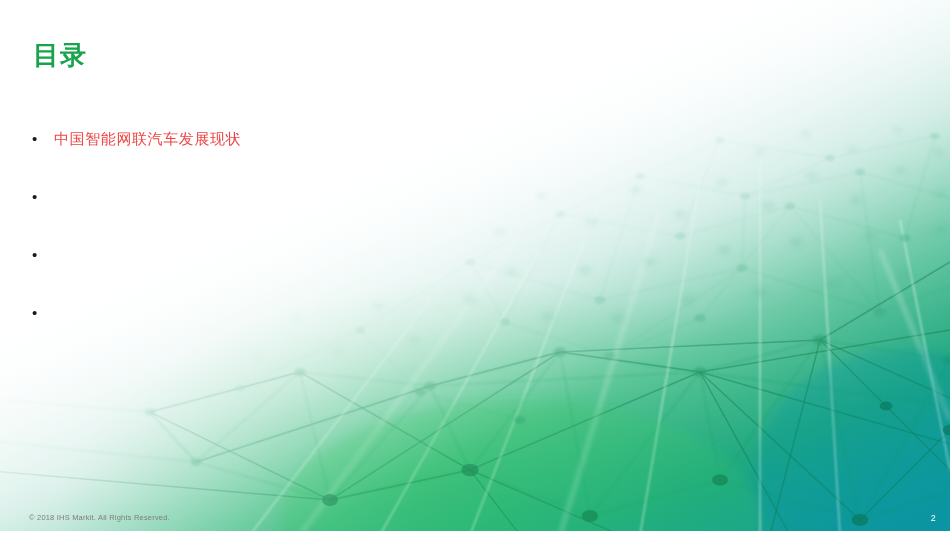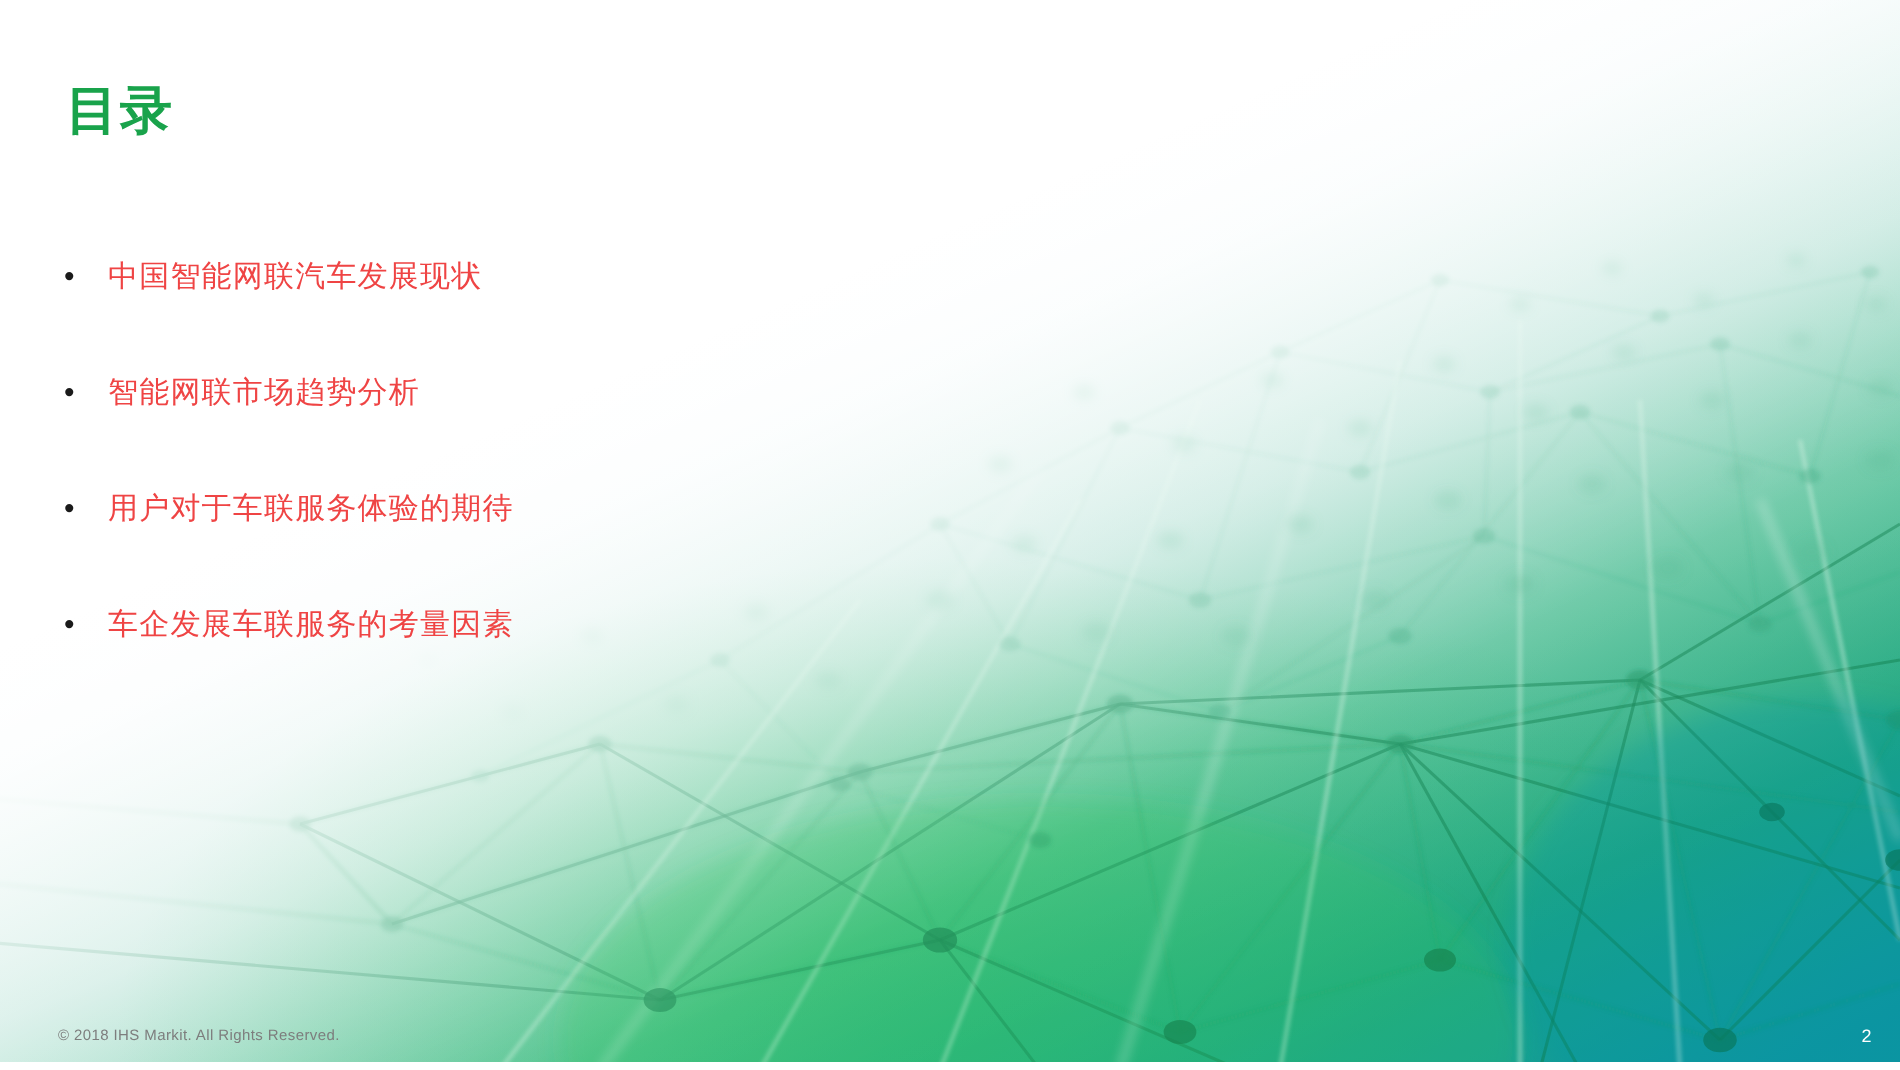--- a/index.html
+++ b/index.html
@@ -355,31 +355,28 @@
 
     <div class="toc-list">
 
       <div class="toc-item">
         <span class="toc-bullet">•</span>
         <span class="toc-label">中国智能网联汽车发展现状</span>
       </div>
 
       <div class="toc-item">
         <span class="toc-bullet">•</span>
-        <span class="toc-label">智能网联市场趋势分析</span>
       </div>
 
       <div class="toc-item">
         <span class="toc-bullet">•</span>
-        <span class="toc-label">用户对于车联服务体验的期待</span>
       </div>
 
       <div class="toc-item">
         <span class="toc-bullet">•</span>
-        <span class="toc-label">车企发展车联服务的考量因素</span>
       </div>
 
     </div>
 
     <div class="footer-copyright">© 2018 IHS Markit. All Rights Reserved.</div>
 
     <div class="page-number">2</div>
 
   </div>
 </div>

